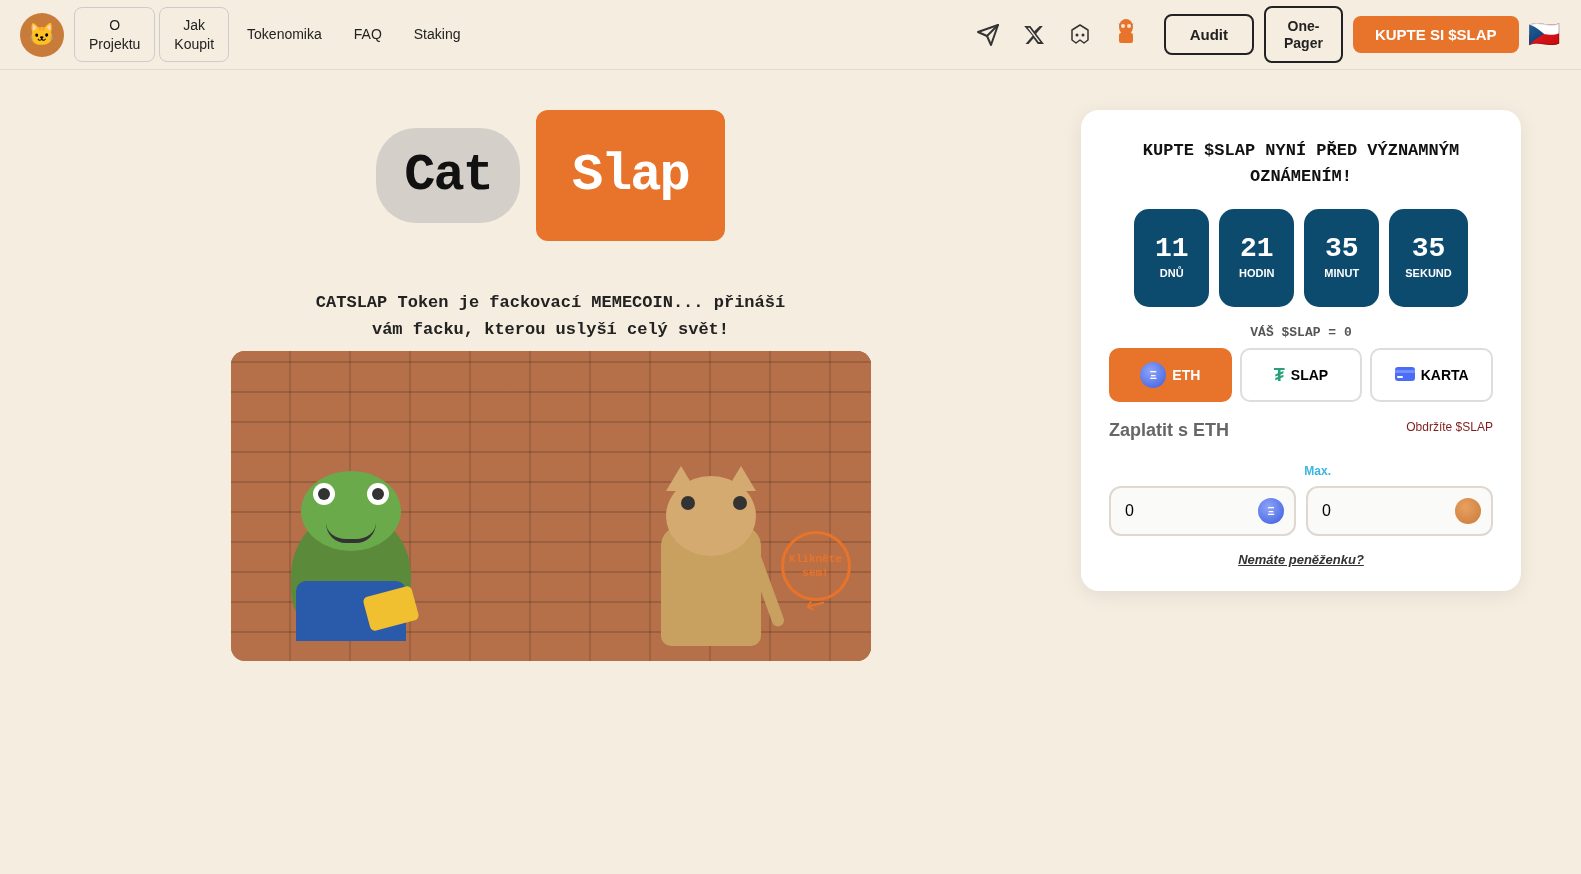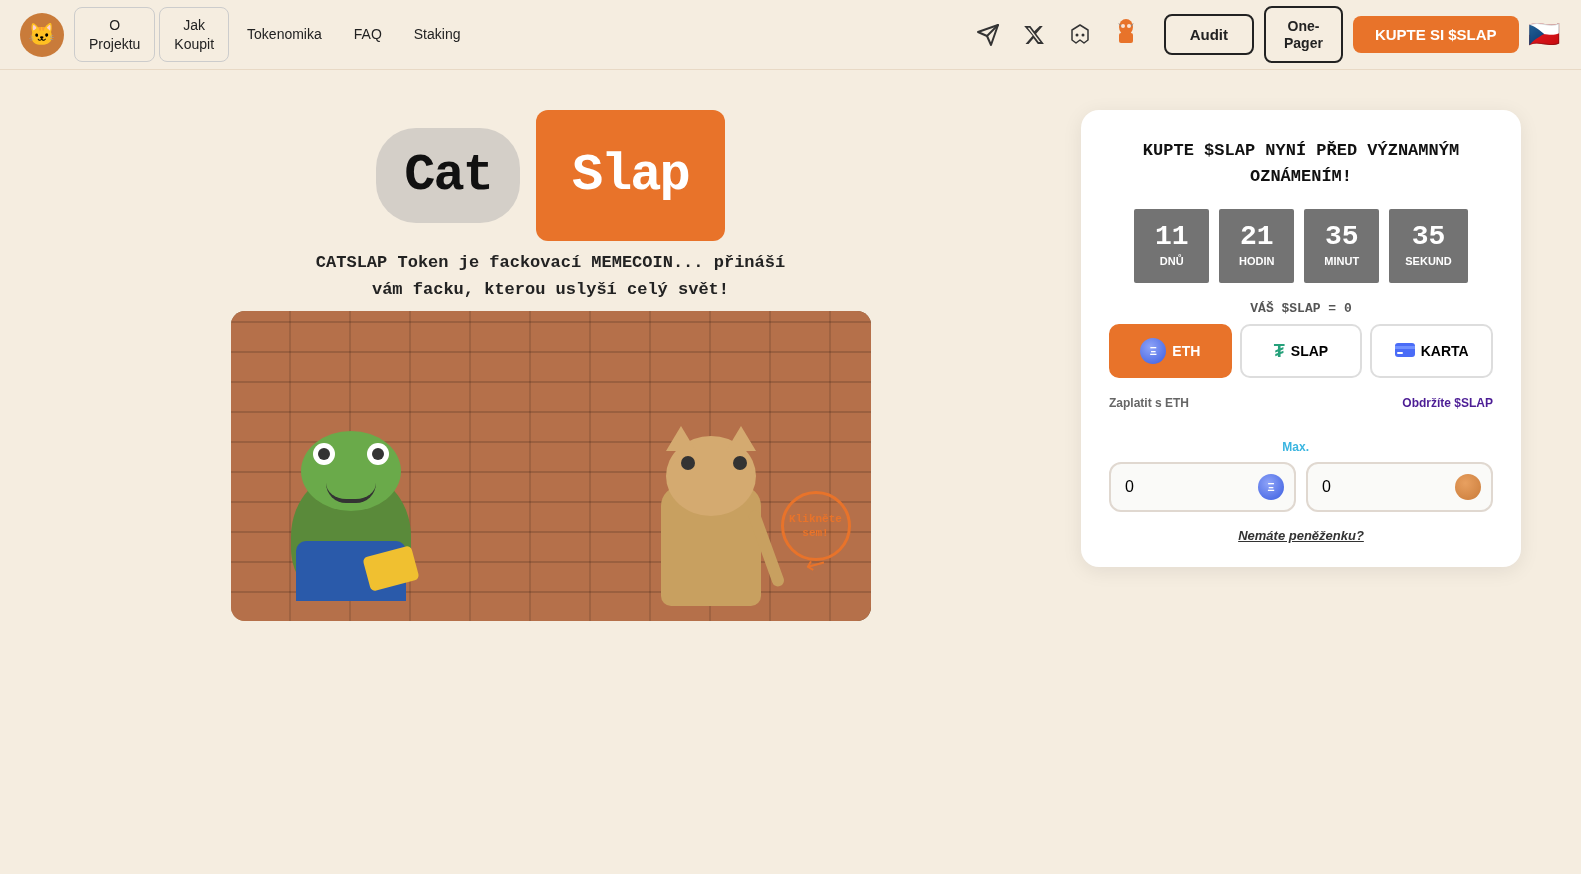--- a/index.html
+++ b/index.html
@@ -155,20 +155,21 @@
       color: #fff;
       letter-spacing: -2px;
     }
     .hero-text {
       font-family: 'Courier New', monospace;
       font-size: 17px;
       font-weight: 600;
       color: #222;
       text-align: center;
       line-height: 1.6;
+      margin-top: 40px;
     }
     .hero-image {
       width: 640px;
       height: 310px;
       border-radius: 14px;
       background: linear-gradient(135deg, #8b6a4a 0%, #c09060 30%, #7a5a3a 60%, #6a4a2a 100%);
       overflow: hidden;
       position: relative;
       display: flex;
       align-items: center;
@@ -320,23 +321,23 @@
       margin-bottom: 20px;
       text-transform: uppercase;
     }
     .countdown {
       display: flex;
       gap: 10px;
       justify-content: center;
       margin-bottom: 18px;
     }
     .countdown-item {
-      background: #737373;
-      border-radius: 2px;
-      padding: 14px 16px;
+      background: #0c4a6e;
+      border-radius: 15px;
+      padding: 26px 16px;
       text-align: center;
       min-width: 75px;
     }
     .countdown-number {
       font-family: 'Courier New', monospace;
       font-size: 28px;
       font-weight: 900;
       color: #fff;
       display: block;
       line-height: 1;
@@ -394,35 +395,35 @@
     .eth-icon { color: #627eea; }
     .usdt-icon { color: #26a17b; }
     .card-icon { color: #4a6cf7; }
 
     .input-labels {
       display: flex;
       justify-content: space-between;
       margin-bottom: 8px;
     }
     .input-label-left {
-      font-size: 12px;
+      font-size: 18px;
       color: #666;
       font-weight: 600;
     }
     .input-label-max {
       font-size: 12px;
       color: #3ab5e0;
       font-weight: 700;
       cursor: pointer;
       margin-top: 44px;
     }
     .input-label-right {
       font-size: 12px;
-      color: #4c1d95;
-      font-weight: 700;
+      color: #7f1d1d;
+      font-weight: 400;
     }
     .input-row {
       display: flex;
       gap: 10px;
       margin-bottom: 16px;
     }
     .input-group {
       flex: 1;
       position: relative;
     }

